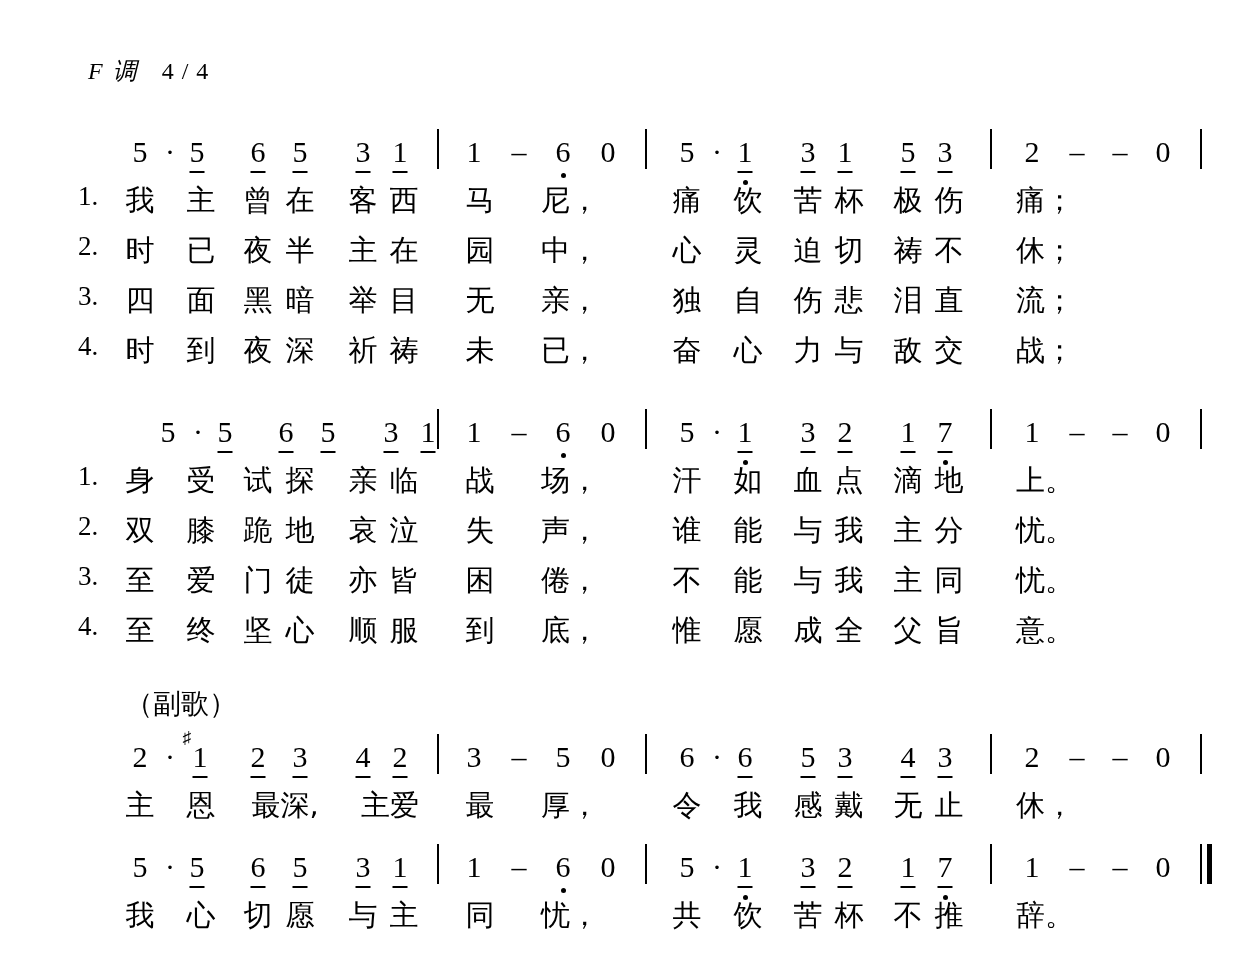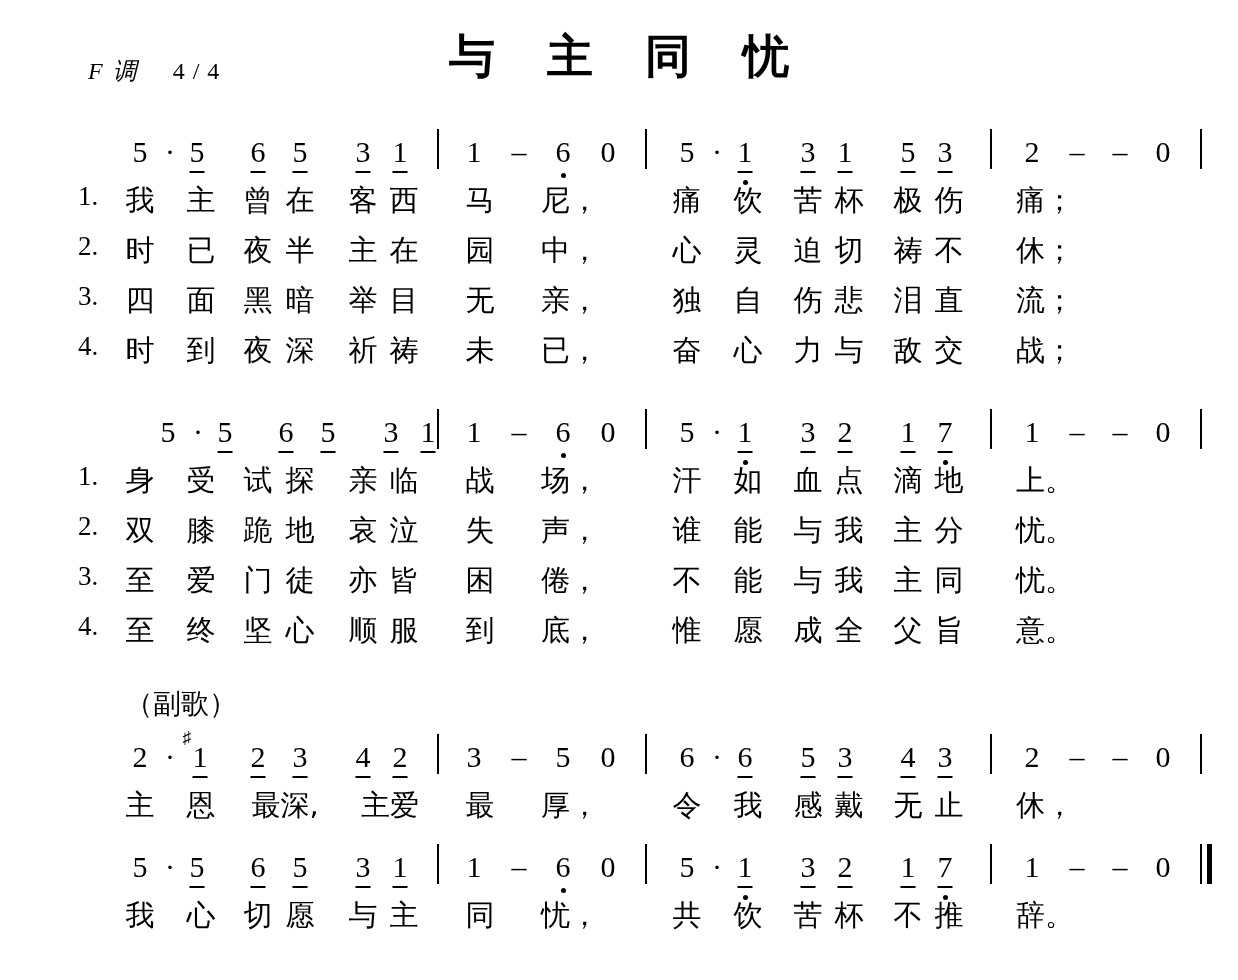--- a/index.html
+++ b/index.html
@@ -25,21 +25,21 @@
   .key-sig {
     position: absolute;
     left: 88px;
     top: 55px;
     font-size: 24px;
     font-family: "Liberation Serif", serif;
     letter-spacing: 2px;
     white-space: nowrap;
   }
   .key-sig .kk { font-style: italic; }
-  .key-sig .meter { margin-left: 26px; letter-spacing: 1px; }
+  .key-sig .meter { margin-left: 15px; letter-spacing: 1px; }
 
   .title {
     position: absolute;
     left: 0;
     top: 26px;
     width: 1238px;
     text-align: center;
     font-size: 46px;
     font-weight: bold;
     letter-spacing: 18px;
@@ -139,21 +139,20 @@
 </head>
 <body>
 
 <div class="sheet">
 
   <div class="key-sig">
     <span class="kk">F 调</span>
     <span class="meter">4 / 4</span>
   </div>
 
-  <div class="title">与 主 同 忧</div>
 
   <div id="systems-root">
       <div class="system" style="top: 135px;">
         <div class="noteline">
           <span class="atom" style="left: 140px;">5</span>
           <span class="atom" style="left: 170px;">·</span>
           <span class="atom under1" style="left: 197px;">5</span>
           <span class="atom under1" style="left: 258px;">6</span>
           <span class="atom under1" style="left: 300px;">5</span>
           <span class="atom under1" style="left: 363px;">3</span>

